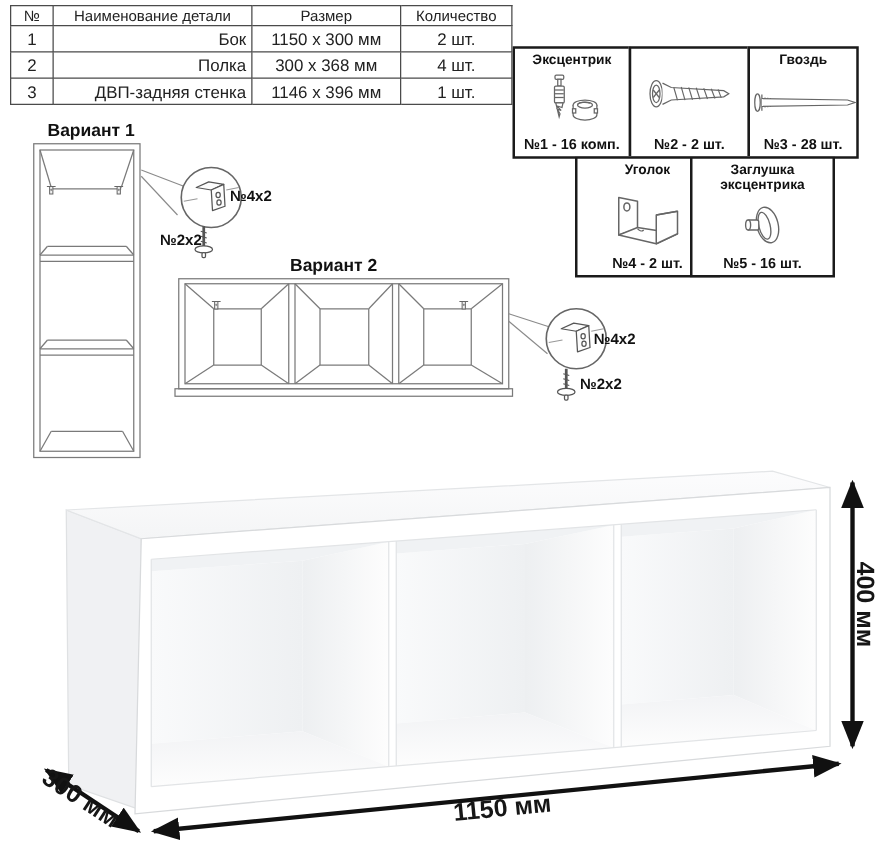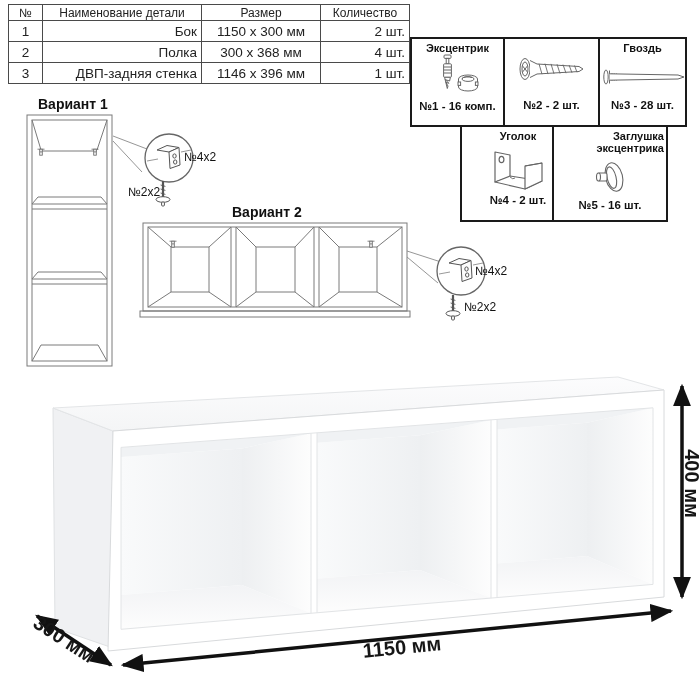--- a/index.html
+++ b/index.html
@@ -13,35 +13,35 @@
   table.parts{border-collapse:collapse;position:absolute;left:8px;top:4px;table-layout:fixed}
   table.parts th,table.parts td{
     border:1px solid #4a4a4a;padding:0 4px;white-space:nowrap;overflow:hidden;
     font-family:"Liberation Sans",sans-serif;color:#222;
   }
   table.parts th{font-weight:normal;font-size:12px;height:15px;text-align:center}
   table.parts td{font-size:13.5px;height:20px}
   .c-num{width:25px;text-align:center}
   .c-name{width:150px;text-align:right}
   .c-size{width:110px;text-align:center}
-  .c-qty{width:80px;text-align:right}
+  .c-qty{width:80px;text-align:center}
 
   
   .hw{
     position:absolute;box-sizing:border-box;border:2px solid #1a1a1a;background:#fff;
     display:flex;flex-direction:column;align-items:center;justify-content:space-between;
-    text-align:right;
+    text-align:center;
   }
   .hw .t{font-weight:bold;font-size:11px;line-height:1.12;padding:3px 2px 0 2px;color:#111}
-  .hw .q{font-weight:bold;font-size:11.5px;padding-bottom:14px;color:#111}
+  .hw .q{font-weight:bold;font-size:11.5px;padding-bottom:3px;color:#111}
   .hw .ic{flex:1;display:flex;align-items:center;justify-content:center}
 
   
   .vt{position:absolute;font-weight:bold;font-size:14px;color:#111;white-space:nowrap}
-  .cl{position:absolute;font-weight:normal;font-size:12px;color:#111;white-space:nowrap}
+  .cl{position:absolute;font-weight:bold;font-size:12px;color:#111;white-space:nowrap}
   .dim{position:absolute;font-weight:bold;font-size:20px;color:#161616;text-align:center;white-space:nowrap}
   #dim-w{left:337px;top:636px;width:130px;transform:rotate(-5.6deg);transform-origin:center}
   #dim-d{left:18px;top:628px;width:92px;transform:rotate(33deg);transform-origin:center}
   #dim-h{left:641px;top:472px;width:100px;transform:rotate(90deg);transform-origin:center}
 
   svg{position:absolute;overflow:visible}
   .ln{stroke:#7a7a7a;stroke-width:1;fill:none}
   .ln2{stroke:#8a8a8a;stroke-width:0.9;fill:none}
   .glyph{stroke:#555;stroke-width:1;fill:#fcfcfc}
 </style>

